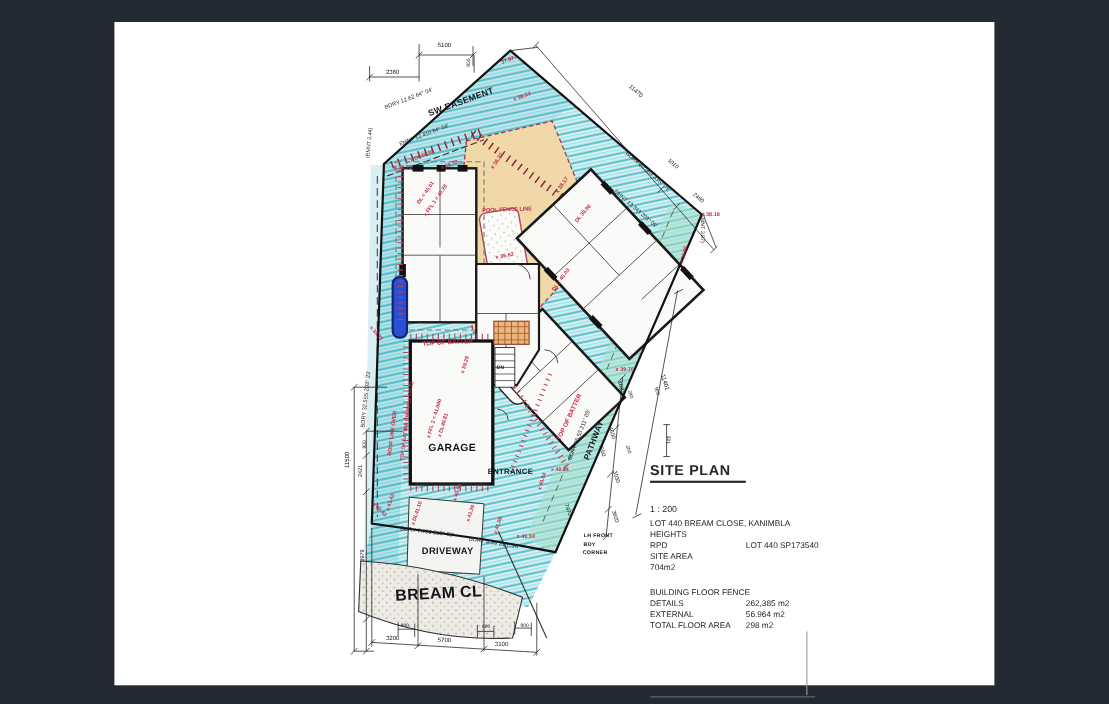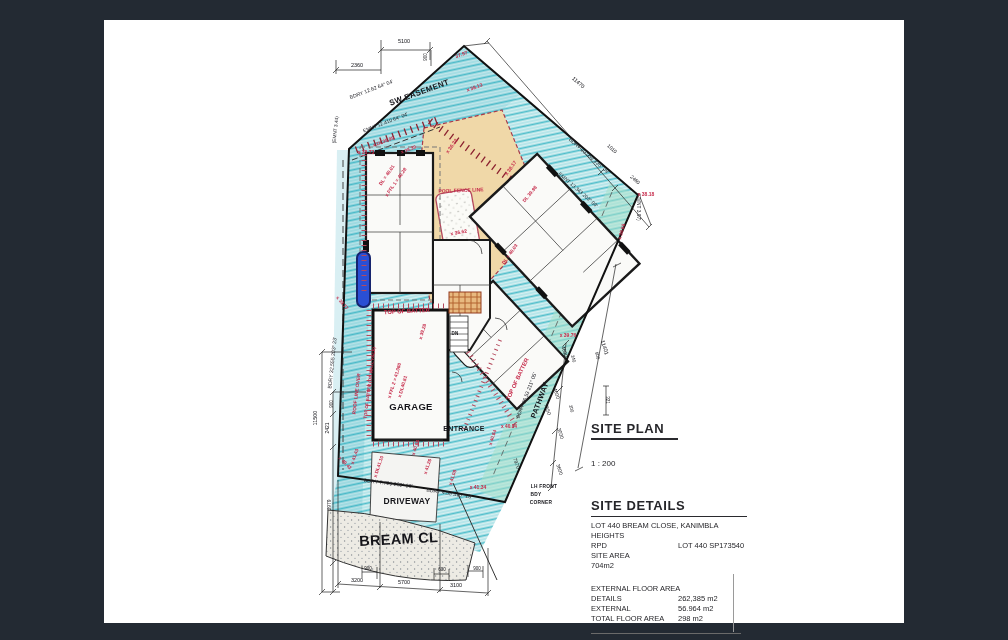--- a/index.html
+++ b/index.html
@@ -252,38 +252,37 @@
         <text x="478" y="489" font-size="5" text-anchor="middle" class="ann-level">x 41.34</text>
         <text x="509" y="428" font-size="4.8" text-anchor="middle" class="ann-level">x 40.84</text>
         <text x="494" y="438" transform="rotate(-72 494 438)" font-size="4.8" text-anchor="middle" class="ann-level">x 40.64</text>
       </g>
   </svg>
 
   <div id="title-block">
     <div class="tb-h1">SITE PLAN</div>
     <div class="tb-scale">1 : 200</div>
 
-    <div class="tb-h2">SITE DETAILS</div>
     <div class="tb-addr">LOT 440 BREAM CLOSE, KANIMBLA</div>
     <div class="tb-addr" style="margin-top:0;">HEIGHTS</div>
 
     <div class="tb-row mt16">
       <span>RPD</span>
       <span class="val">LOT 440 SP173540</span>
     </div>
 
     <div class="tb-row mt16">
       <span>SITE AREA</span>
     </div>
     <div class="tb-row">
       <span>704m2</span>
     </div>
 
     <div class="tb-row mt13">
-      <span>EXTERNAL FLOOR AREA</span>
+      <span>BUILDING FLOOR FENCE</span>
     </div>
     <div class="tb-row">
       <span>DETAILS</span>
       <span class="val">262,385 m2</span>
     </div>
     <div class="tb-row">
       <span>EXTERNAL</span>
       <span class="val">56.964 m2</span>
     </div>
     <div class="tb-row">

